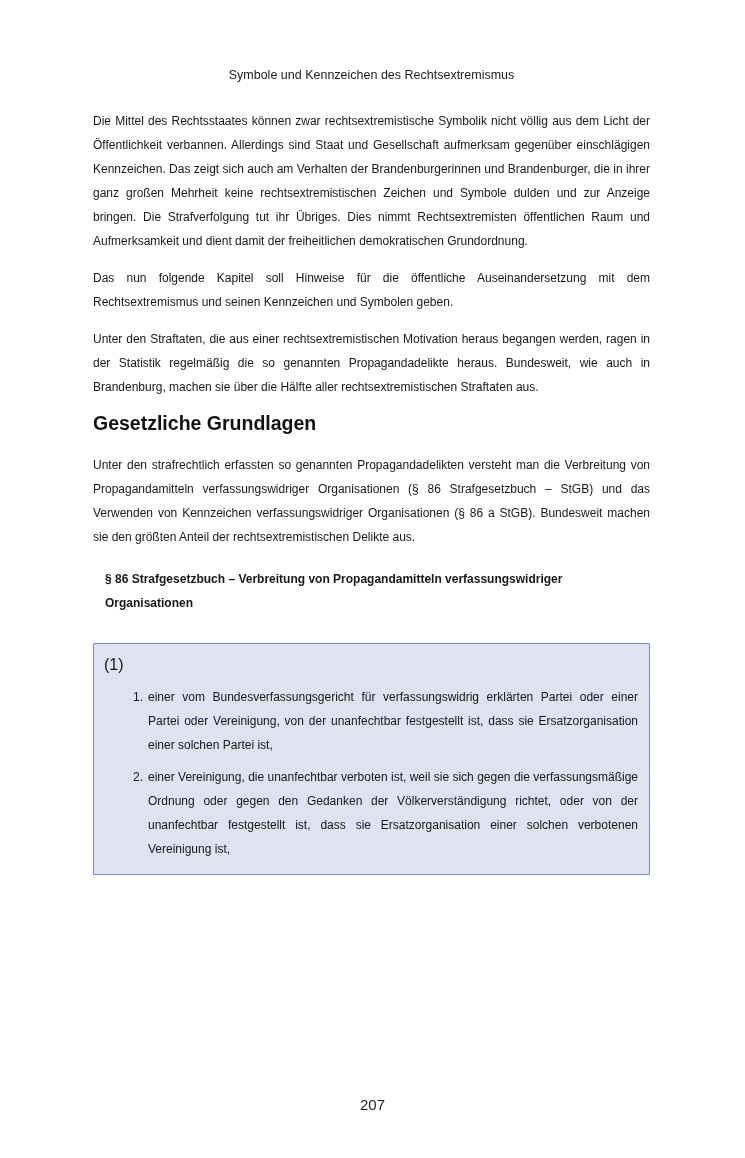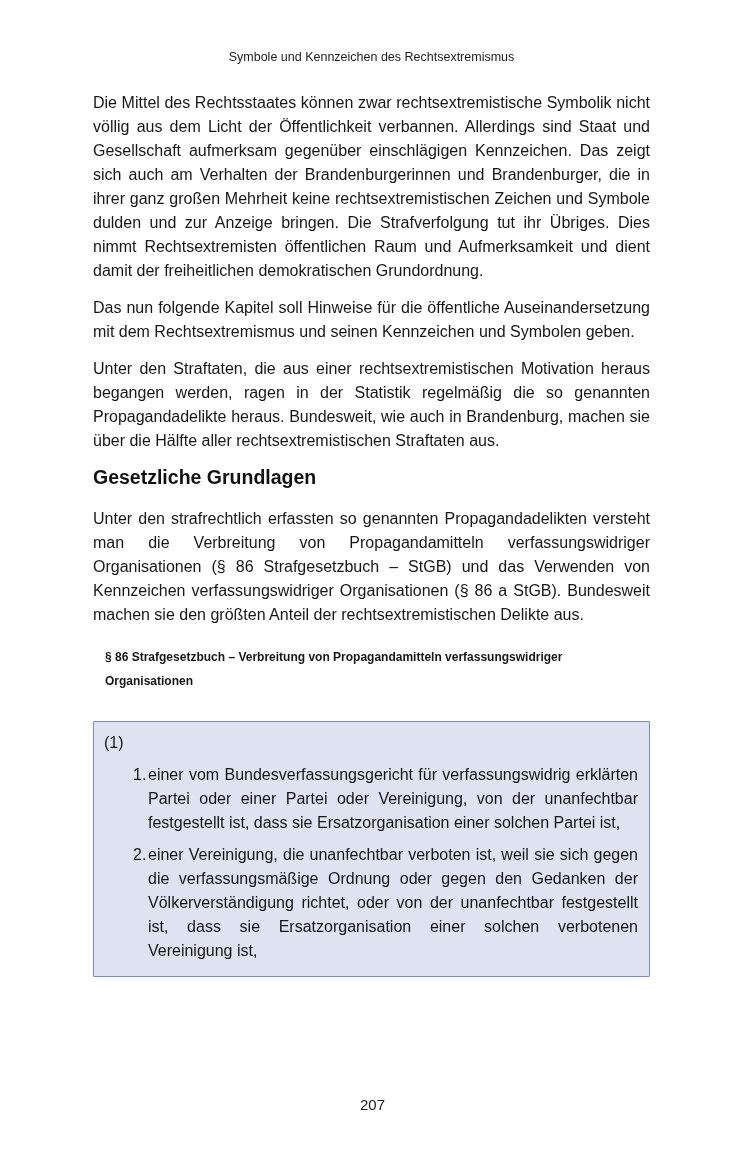--- a/index.html
+++ b/index.html
@@ -5,35 +5,35 @@
   * { box-sizing: border-box; }
   html, body { margin: 0; padding: 0; background: #ffffff; }
 
   .page {
     position: relative;
     width: 745px;
     height: 1158px;
     background: #ffffff;
     color: #171717;
     font-family: "Liberation Sans", "DejaVu Sans", sans-serif;
-    padding: 50px 95px 0 93px;
+    padding: 68px 95px 0 93px;
     overflow: hidden;
   }
 
   .running-header {
     text-align: center;
     font-size: 12.5px;
     line-height: 15px;
     font-weight: normal;
     margin: 0 0 26px 0;
     color: #1c1c1c;
   }
 
   .body-text {
-    font-size: 16px;
+    font-size: 12px;
     line-height: 24px;
     text-align: justify;
     margin: 0 0 13px 0;
     hyphens: auto;
     -webkit-hyphens: auto;
   }
 
   .section-heading {
     font-size: 19.5px;
     line-height: 23px;
@@ -73,21 +73,21 @@
     list-style: none;
     margin: 5px 0 0 0;
     padding: 0;
     counter-reset: lawitem;
   }
 
   .law-list li {
     counter-increment: lawitem;
     position: relative;
     padding-left: 44px;
-    font-size: 16px;
+    font-size: 12px;
     line-height: 24px;
     text-align: justify;
     margin-top: 8px;
     hyphens: auto;
     -webkit-hyphens: auto;
   }
 
   .law-list li::before {
     content: counter(lawitem) ".";
     position: absolute;

